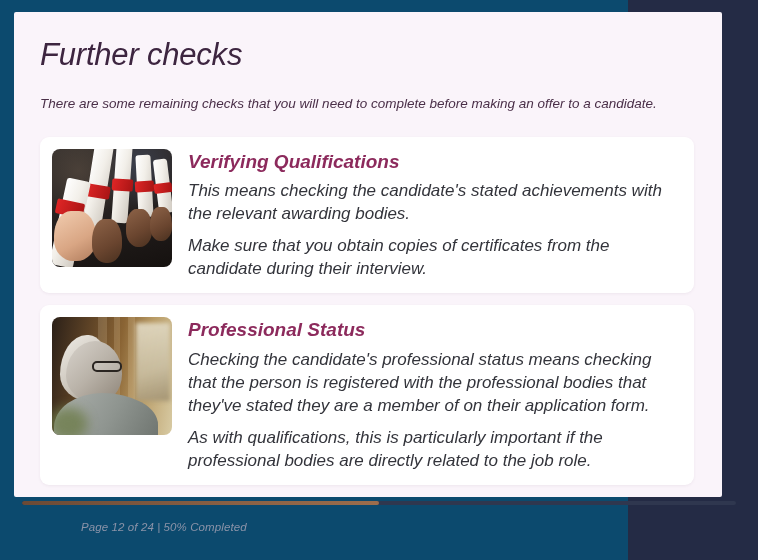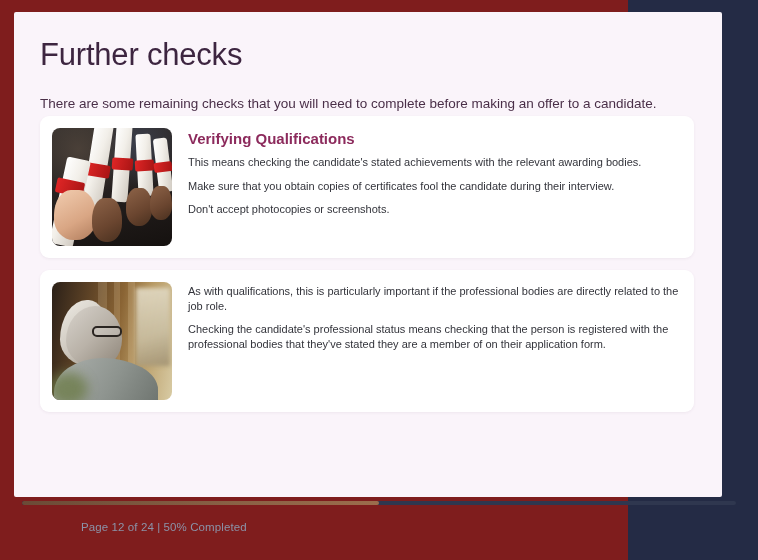--- a/index.html
+++ b/index.html
@@ -9,21 +9,22 @@
     height: 560px;
     background: #242b45;
     font-family: "Liberation Sans", sans-serif;
     overflow: hidden;
   }
 
   .app-frame {
     position: relative;
     width: 628px;
     height: 560px;
-    background: #7f1d1d;
+    background: #0c4a6e;
+    font-style: italic;
   }
 
   
   .slide-panel {
     position: absolute;
     left: 14px;
     top: 12px;
     width: 708px;
     height: 485px;
     background: #faf4fa;
@@ -38,21 +39,21 @@
     color: #3d2540;
     letter-spacing: -0.2px;
     line-height: 1.1;
     margin-bottom: 22px;
   }
 
   .slide-intro {
     font-size: 13.5px;
     color: #4a2f48;
     line-height: 1.45;
-    margin-bottom: 2px;
+    margin-bottom: 23px;
   }
 
   
   .card {
     position: relative;
     background: #ffffff;
     border-radius: 9px;
     padding: 12px 14px 12px 12px;
     margin-bottom: 12px;
     display: flex;
@@ -67,29 +68,29 @@
     height: 118px;
     border-radius: 8px;
     overflow: hidden;
     position: relative;
     background: #2a2118;
   }
 
   .card-body { flex: 1 1 auto; padding-top: 2px; min-width: 0; }
 
   .card-heading {
-    font-size: 15px;
+    font-size: 19px;
     font-weight: bold;
     color: #8c2a5c;
     margin-bottom: 7px;
     line-height: 1.2;
   }
 
   .card-para {
-    font-size: 11px;
+    font-size: 17px;
     color: #33343b;
     line-height: 1.35;
     margin-bottom: 9px;
   }
   .card-para:last-child { margin-bottom: 0; }
 
   
   .thumb-diplomas {
     background:
       radial-gradient(circle at 22% 18%, #4a4038 0%, rgba(74,64,56,0) 38%),
@@ -234,42 +235,42 @@
         <div class="dip-ribbon" style="left:4px; top:52px; width:28px; height:15px; transform:rotate(12deg);"></div>
         <div class="hand" style="left:2px; top:62px; width:42px; height:50px;"></div>
         <div class="hand hand-dark" style="left:40px; top:70px; width:30px; height:44px;"></div>
         <div class="hand hand-dark" style="left:74px; top:60px; width:26px; height:38px;"></div>
         <div class="hand hand-dark" style="left:98px; top:58px; width:22px; height:34px;"></div>
       </div>
 
       <div class="card-body">
         <div class="card-heading">Verifying Qualifications</div>
         <p class="card-para">This means checking the candidate's stated achievements with the relevant awarding bodies.</p>
-        <p class="card-para">Make sure that you obtain copies of certificates fool the candidate during their interview.</p>
-        <p class="card-para">Don't accept photocopies or screenshots.</p>
+        <p class="card-para">Make sure that you obtain copies of certificates from the candidate during their interview.</p>
       </div>
     </div>
 
     <div class="card">
 
       <div class="card-thumb thumb-woman">
         <div class="wood-stripe" style="left:46px; width:9px;"></div>
         <div class="wood-stripe" style="left:62px; width:6px;"></div>
         <div class="wood-stripe" style="left:76px; width:7px;"></div>
         <div class="window-pane"></div>
         <div class="hair-shape"></div>
         <div class="head-shape"></div>
         <div class="glasses-shape"></div>
         <div class="body-shape"></div>
         <div class="green-blur"></div>
       </div>
 
       <div class="card-body">
+        <div class="card-heading">Professional Status</div>
+        <p class="card-para">Checking the candidate's professional status means checking that the person is registered with the professional bodies that they've stated they are a member of on their application form.</p>
         <p class="card-para">As with qualifications, this is particularly important if the professional bodies are directly related to the job role.</p>
-        <p class="card-para">Checking the candidate's professional status means checking that the person is registered with the professional bodies that they've stated they are a member of on their application form.</p>
       </div>
     </div>
 
   </div>
 
   <div class="progress-track">
     <div class="progress-fill" id="progress-fill" style="width: 50%;"></div>
   </div>
 
   <div class="toolbar">

